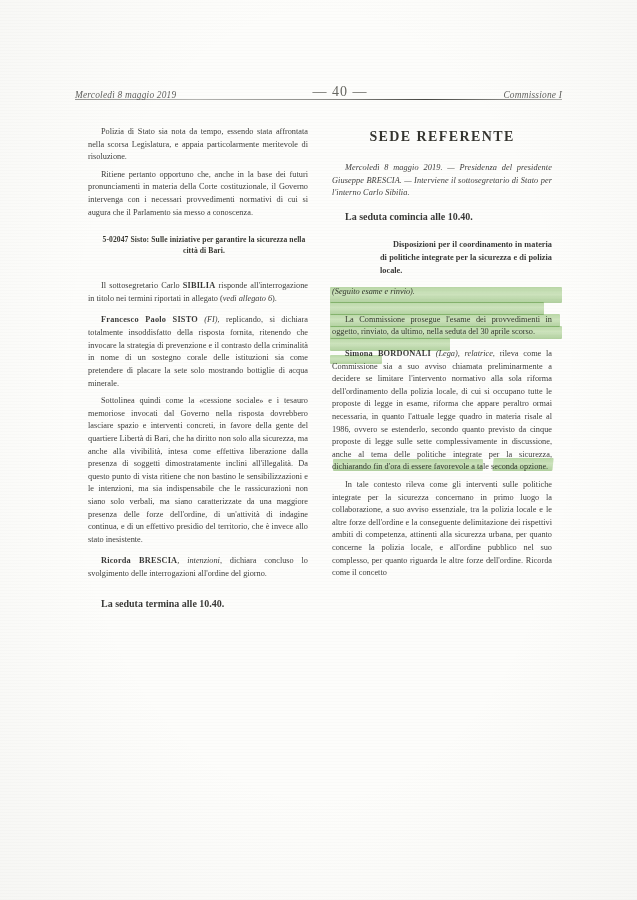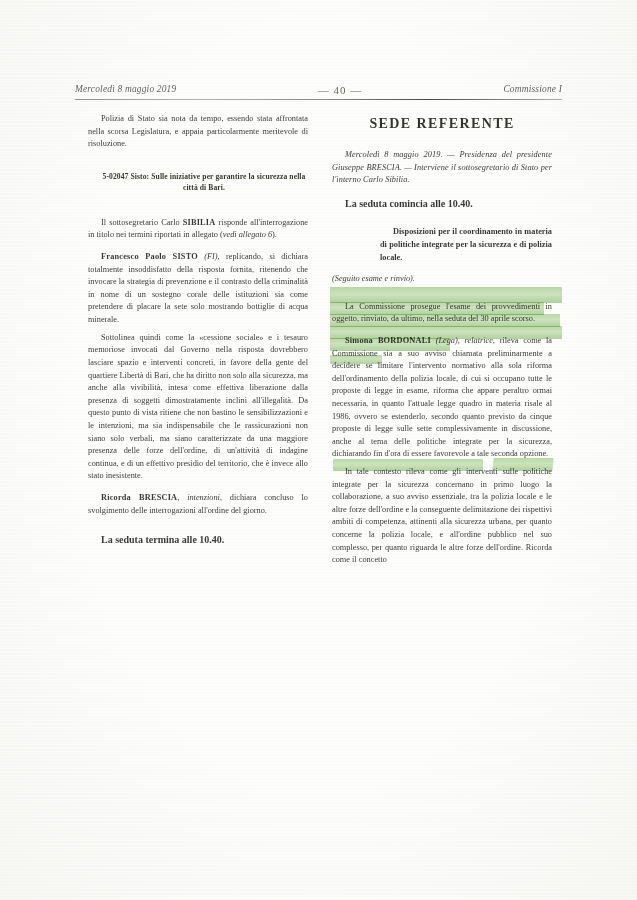--- a/index.html
+++ b/index.html
@@ -33,53 +33,53 @@
     pointer-events: none;
   }
 
   
   .running-head {
     position: absolute;
     left: 75px;
     top: 84px;
     width: 487px;
     display: flex;
-    align-items: flex-start;
+    align-items: flex-end;
     justify-content: space-between;
     font-style: italic;
     font-size: 9.4px;
     letter-spacing: 0.2px;
     color: #3b3b38;
     opacity: 0.82;
     font-family: Liberation Serif, serif;
   }
   .running-head .rh-center {
     font-style: normal;
-    font-size: 11px;
+    font-size: 14px;
     letter-spacing: 1px;
     color: #46463f;
   }
   .rule {
     position: absolute;
     left: 75px;
     top: 99px;
     width: 487px;
     height: 1px;
     background: linear-gradient(to right,
       rgba(60,60,55,0.55) 0%,
       rgba(60,60,55,0.38) 25%,
       rgba(60,60,55,0.62) 55%,
       rgba(40,40,35,0.85) 72%,
       rgba(60,60,55,0.40) 100%);
   }
 
   
   .col {
     position: absolute;
-    top: 113px;
+    top: 126px;
     width: 220px;
     font-size: 8.3px;
     line-height: 1.52;
     text-align: justify;
     color: #1c1c1a;
     opacity: 0.88;
   }
   .col-left  { left: 88px; }
   .col-right { left: 332px; }
 
@@ -172,20 +172,21 @@
     <span>Mercoledì 8 maggio 2019</span>
     <span class="rh-center">— 40 —</span>
     <span>Commissione I</span>
   </div>
   <div class="rule"></div>
 
   <div class="col col-left">
 
     <p>Polizia di Stato sia nota da tempo, essendo stata affrontata nella scorsa Legislatura, e appaia particolarmente meritevole di risoluzione.</p>
     <div class="gap-sm"></div>
+    <p>Ritiene pertanto opportuno che, anche in la base dei futuri pronunciamenti in materia della Corte costituzionale, il Governo intervenga con i necessari provvedimenti normativi di cui si augura che il Parlamento sia messo a conoscenza.</p>
 
     <div class="gap-lg"></div>
 
     <p class="q-head">5-02047 Sisto: Sulle iniziative per garantire la sicurezza nella città di Bari.</p>
 
     <div class="gap-lg"></div>
 
 
     <div class="gap"></div>
 

